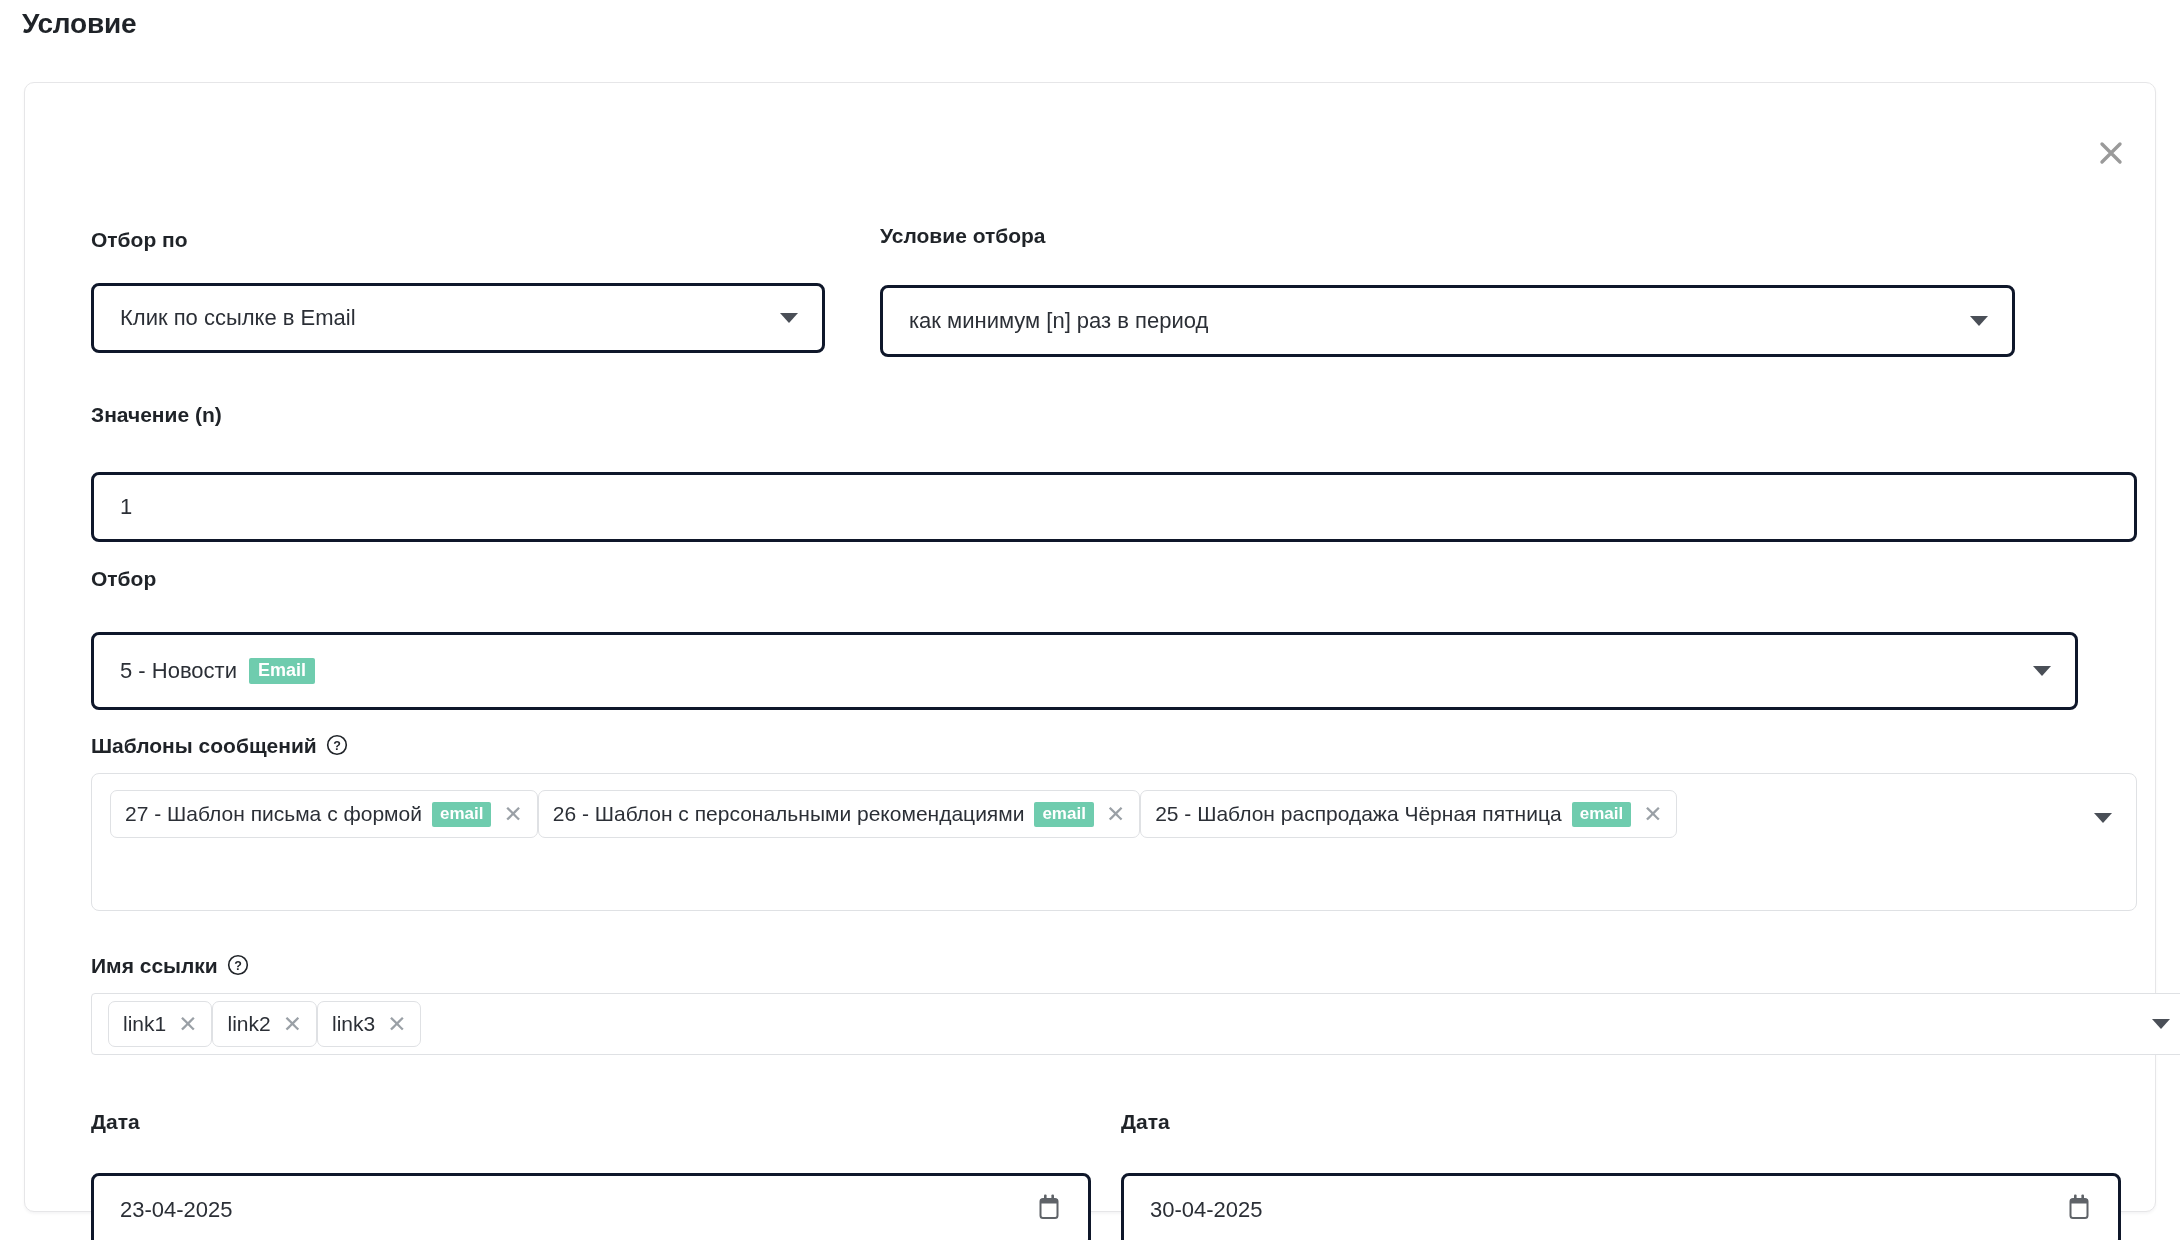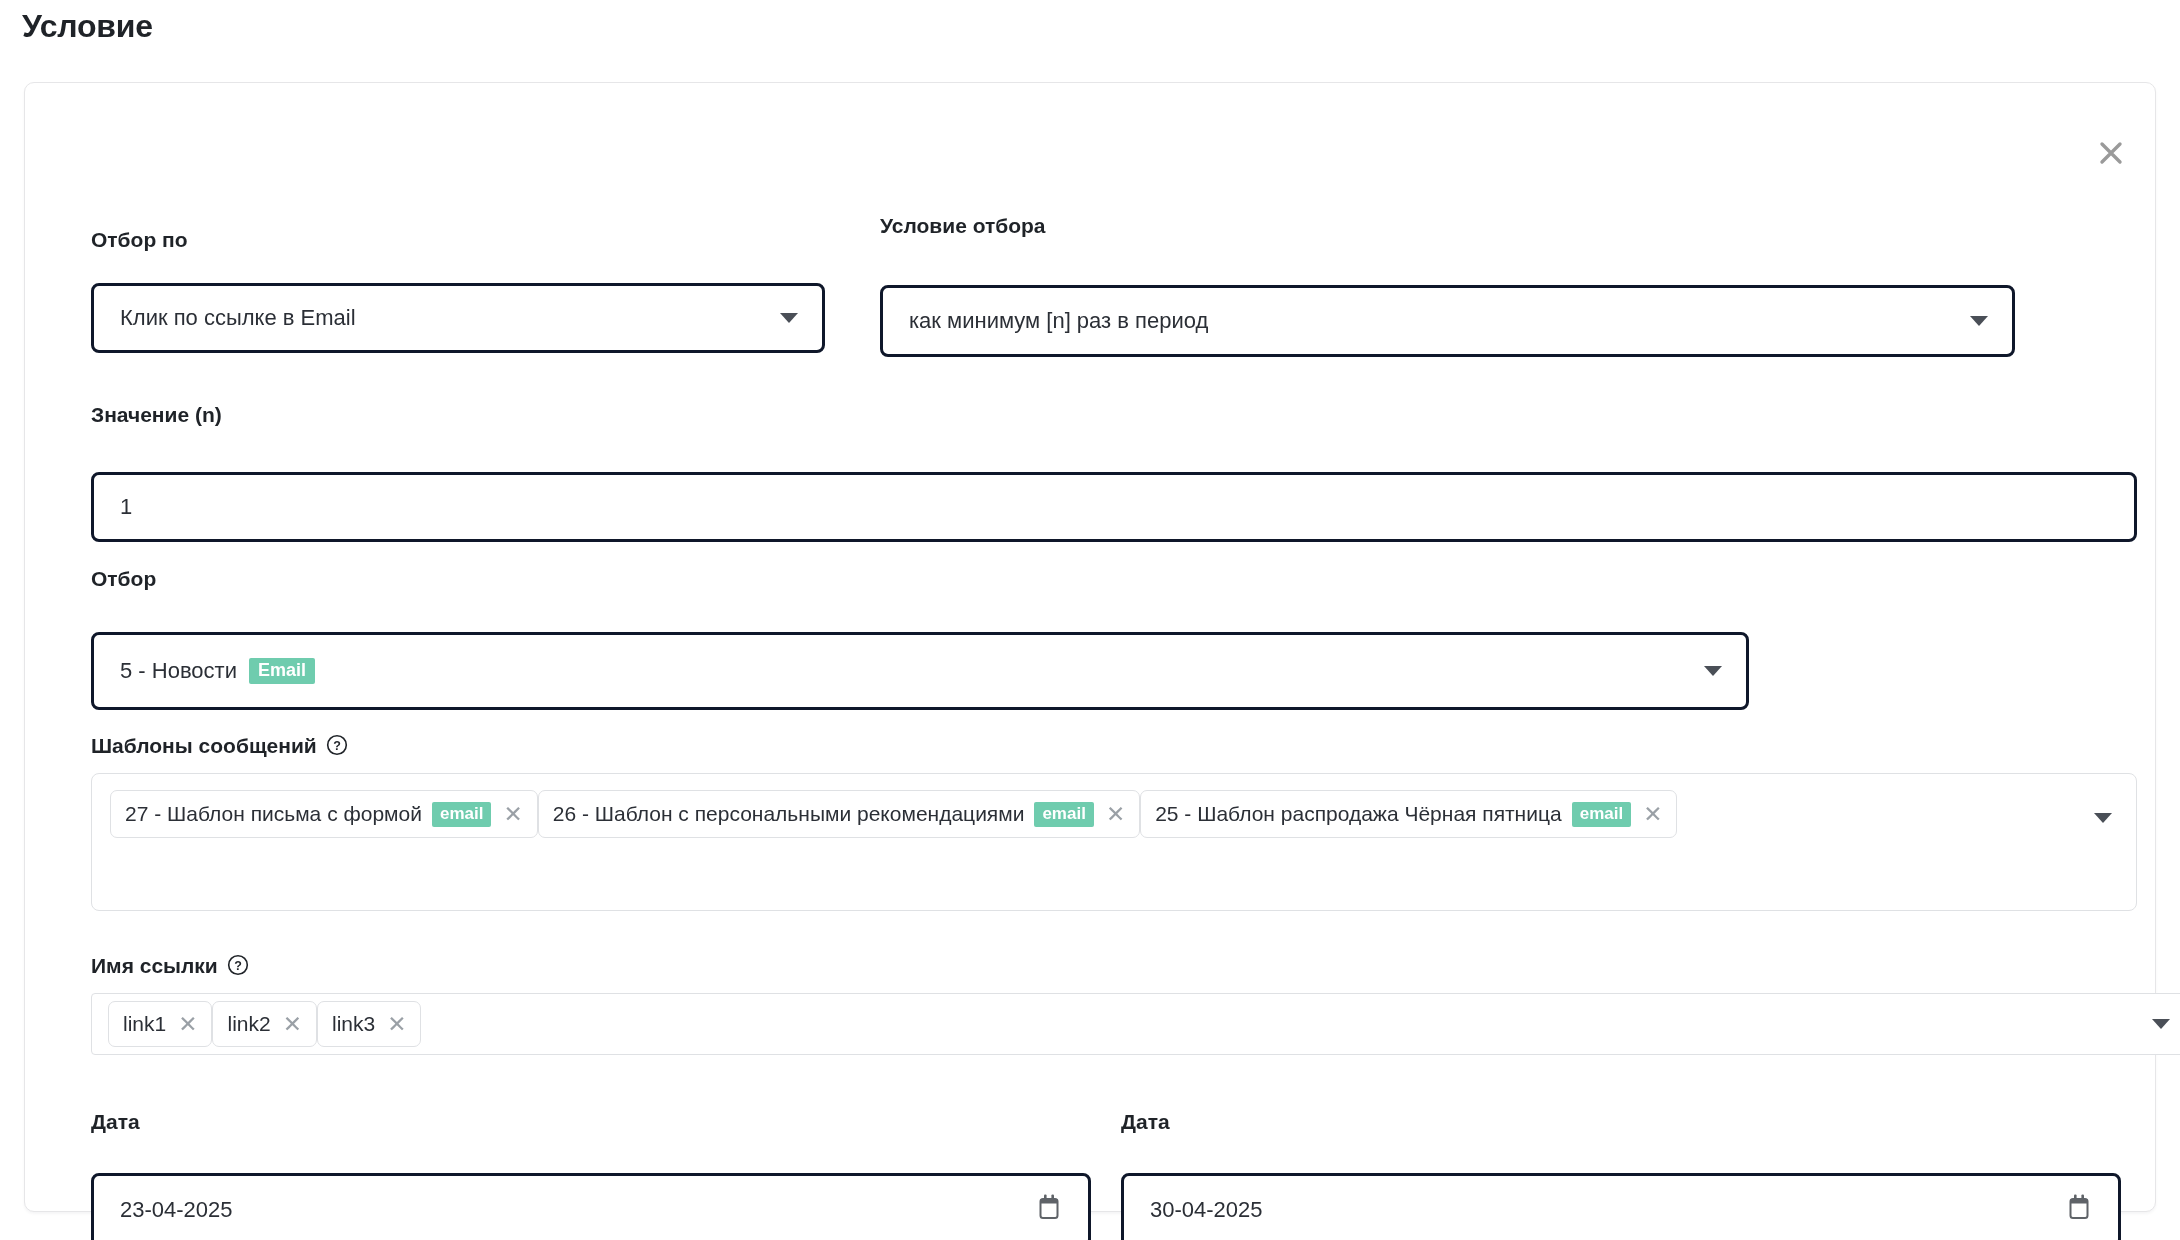--- a/index.html
+++ b/index.html
@@ -18,21 +18,21 @@
     width: 2180px;
     height: 1240px;
     background: #ffffff;
     overflow: hidden;
   }
 
   .page-title {
     position: absolute;
     left: 22px;
     top: 8px;
-    font-size: 32px;
+    font-size: 28px;
     font-weight: 700;
     color: #1f2328;
     letter-spacing: -0.2px;
   }
 
   .condition-card {
     position: absolute;
     left: 24px;
     top: 82px;
     width: 2132px;
@@ -103,30 +103,30 @@
     width: 0; height: 0;
     border-left: 9px solid transparent;
     border-right: 9px solid transparent;
     border-top: 10px solid #4a4f57;
   }
 
   
   .lbl-selection { position: absolute; left: 66px; top: 134px; margin-top: 12px; }
   .sel-selection { left: 66px; top: 178px; width: 734px; height: 70px; }
 
-  .lbl-criteria { position: absolute; left: 855px; top: 132px; align-items: flex-end; }
+  .lbl-criteria { position: absolute; left: 855px; top: 142px; align-items: flex-end; }
   .sel-criteria { left: 855px; top: 180px; width: 1135px; height: 72px; }
 
   
   .lbl-value { position: absolute; left: 66px; top: 321px; }
   .inp-value { left: 66px; top: 367px; width: 2046px; height: 70px; }
 
   
   .lbl-resource { position: absolute; left: 66px; top: 485px; }
-  .sel-resource { left: 66px; top: 527px; width: 1658px; height: 78px; }
+  .sel-resource { left: 66px; top: 527px; width: 1987px; height: 78px; }
 
   .badge {
     background: #6fccae;
     color: #ffffff;
     font-size: 18px;
     font-weight: 700;
     border-radius: 2px;
     padding: 3px 9px 5px 9px;
     line-height: 1;
     display: inline-block;

